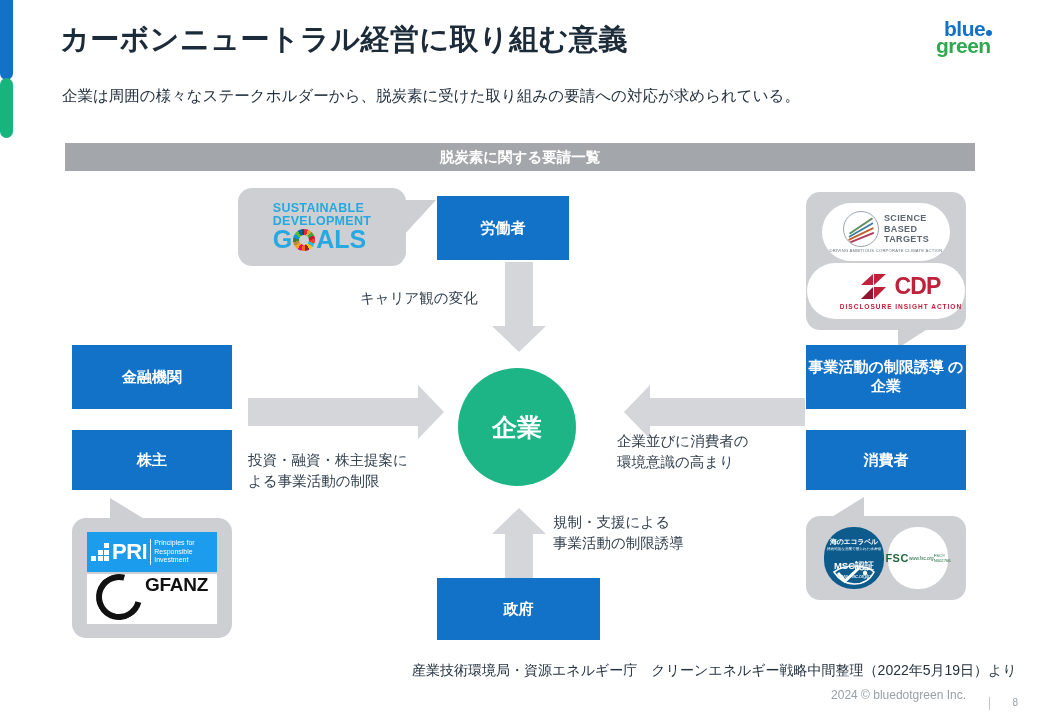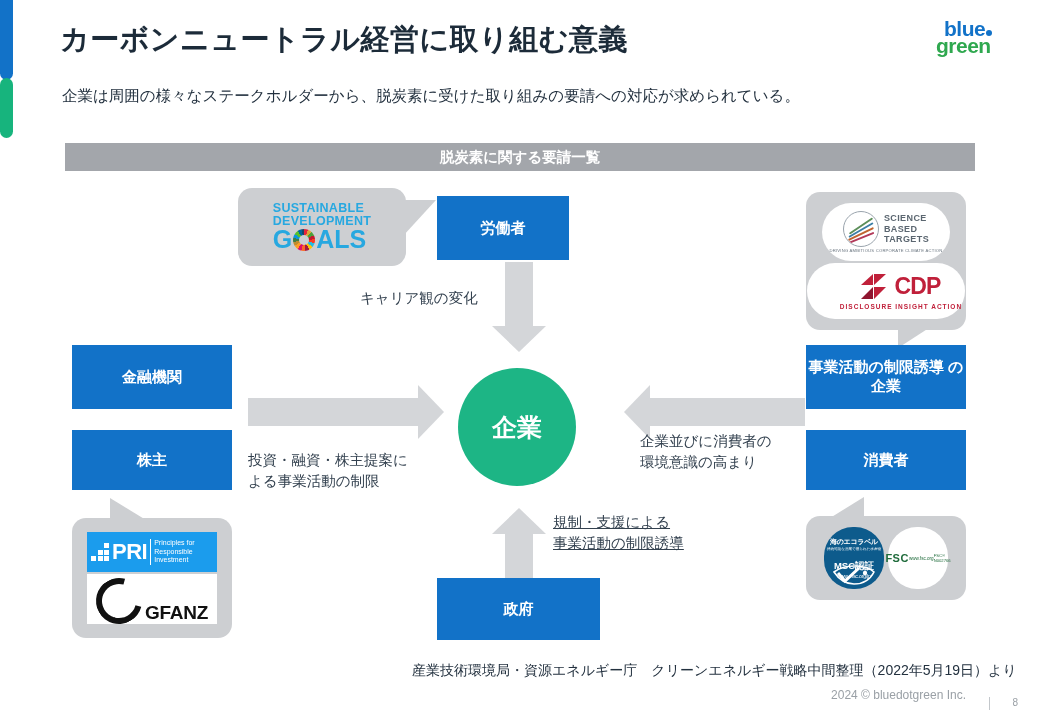--- a/index.html
+++ b/index.html
@@ -194,22 +194,22 @@
   
   .caption {
     position: absolute;
     font-size: 14.5px;
     color: #33414f;
     line-height: 1.45;
     white-space: pre-line;
   }
   .cap-career   { left: 360px; top: 288px; }
   .cap-invest   { left: 248px; top: 450px; }
-  .cap-aware    { left: 640px; top: 431px; font-family: Liberation Serif, serif; }
-  .cap-regulate { left: 553px; top: 512px; text-decoration: underline; }
+  .cap-aware    { left: 617px; top: 431px; font-family: Liberation Serif, serif; }
+  .cap-regulate { left: 553px; top: 512px; }
 
   
   .bubble {
     position: absolute;
     background: #cdcfd2;
     border-radius: 14px;
     display: flex;
     align-items: center;
     justify-content: center;
     flex-direction: column;
@@ -389,21 +389,21 @@
   }
   .pri-tag {
     font-size: 7px; color: #ffffff; line-height: 1.25;
     border-left: 1px solid #ffffff; padding-left: 3px; text-align: left;
   }
 
   
   .gfanz-card {
     width: 130px; height: 50px;
     background: #ffffff;
-    display: flex; align-items: flex-end; justify-content: center; gap: 3px;
+    display: flex; align-items: flex-start; justify-content: center; gap: 3px;
   }
   .gfanz-ring {
     width: 34px; height: 34px;
     border-radius: 50%;
     border: 6px solid #111111;
     border-right-color: transparent;
     transform: rotate(-30deg);
     flex: none;
   }
   .gfanz-text {

